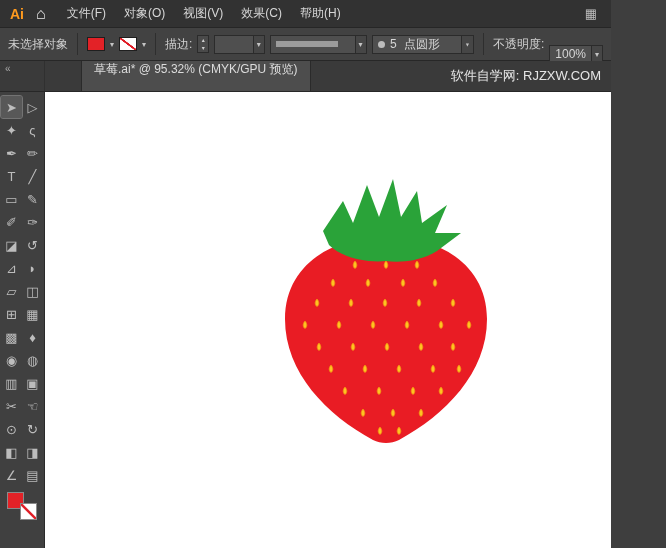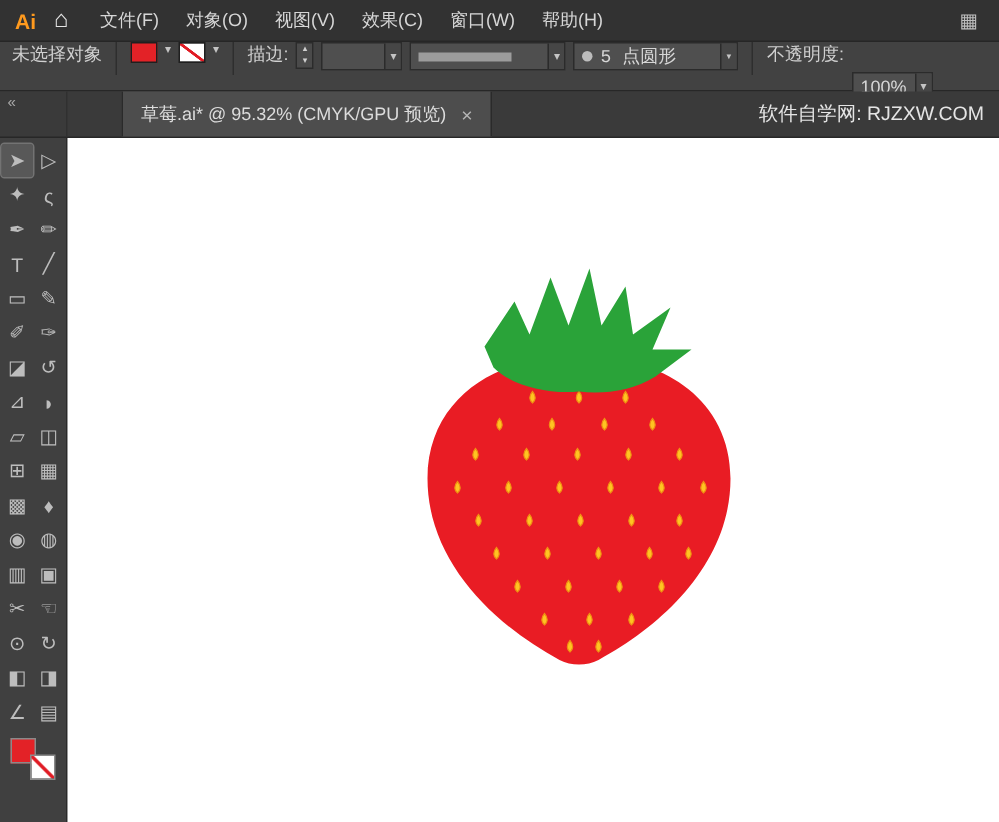--- a/index.html
+++ b/index.html
@@ -5,34 +5,34 @@
   :root{
     --fill-swatch:#e32227;
     --strawberry-red:#e91c24;
     --leaf-green:#2aa339;
     --seed-yellow:#ffc322;
     --seed-outline:#ef8f13;
   }
   *{box-sizing:border-box; margin:0; padding:0;}
   html,body{width:666px;height:548px;overflow:hidden;}
   body{font-family:"Liberation Sans","DejaVu Sans",sans-serif; background:#3e3e3e;}
-  .app{width:666px;height:548px;display:flex;flex-direction:column;}
+  .app{width:611px;height:548px;display:flex;flex-direction:column;}
 
   
   .menubar{flex:0 0 28px;height:28px;background:#323232;border-bottom:1px solid #262626;
            display:flex;align-items:center;padding:0 8px;color:#d6d6d6;font-size:12px;}
   .logo{color:#ff9a1e;font-weight:bold;font-size:14px;padding:0 6px 0 2px;}
   .home-icon{font-size:16px;color:#e6e6e6;padding:0 12px 0 6px;}
   .menu-items{display:flex;align-items:center;}
   .menu-item{padding:1px 9px;cursor:default;white-space:nowrap;}
   .ws-icon{margin-left:auto;color:#bdbdbd;font-size:13px;padding:0 6px;}
 
   
   .controlbar{flex:0 0 33px;height:33px;background:#424242;border-bottom:1px solid #272727;
-              display:flex;align-items:flex-start;padding:0 8px;font-size:12px;color:#d0d0d0;gap:5px;white-space:nowrap;}
+              display:flex;align-items:center;padding:0 8px;font-size:12px;color:#d0d0d0;gap:5px;white-space:nowrap;}
   .sep{width:1px;height:22px;background:#2e2e2e;margin:0 4px;flex:0 0 1px;}
   .well{width:18px;height:14px;border:1px solid #1f1f1f;flex:0 0 18px;}
   .fill-well{background:var(--fill-swatch);}
   .stroke-well{background:linear-gradient(to top right,#fff 44%,#e01b24 46%,#e01b24 54%,#fff 56%);}
   .mini-arrow{font-size:8px;color:#c4c4c4;}
   .spinner{display:flex;flex-direction:column;width:12px;border:1px solid #2b2b2b;background:#4a4a4a;
            font-size:6px;line-height:8px;text-align:center;color:#cfcfcf;flex:0 0 12px;}
   .combo{height:19px;background:#4f4f4f;border:1px solid #2b2b2b;display:flex;align-items:center;
          padding-left:5px;gap:5px;color:#d6d6d6;}
   .combo .arrow{border-left:1px solid #2b2b2b;background:#464646;height:100%;
@@ -42,21 +42,21 @@
   .combo-brush{width:110px;font-family:Liberation Mono, monospace;}
   .combo-opacity{width:54px;margin-top:20px;}
   .profile-bar{width:62px;height:6px;background:#9c9c9c;}
   .brush-dot{width:7px;height:7px;border-radius:50%;background:#bdbdbd;flex:0 0 7px;}
 
   
   .tabrow{flex:0 0 31px;height:31px;background:#3a3a3a;display:flex;align-items:stretch;border-bottom:1px solid #272727;}
   .dock-header{flex:0 0 45px;width:45px;border-right:1px solid #303030;color:#a8a8a8;
                font-size:10px;padding:2px 0 0 5px;}
   .tab{margin-left:36px;background:#4d4d4d;display:flex;align-items:center;gap:10px;
-       padding:0 12px;font-size:12px;color:#dcdcdc;border-right:1px solid #2a2a2a;border-left:1px solid #2a2a2a;}
+       padding:0 12px;font-size:12px;color:#dcdcdc;border-right:1px solid #2a2a2a;border-left:1px solid #2a2a2a;flex-direction:column;}
   .tab-close{color:#b5b5b5;font-size:13px;cursor:default;}
   .watermark{margin-left:auto;align-self:center;padding-right:10px;color:#e5e5e5;font-size:13px;}
 
   
   .main{flex:1;display:flex;min-height:0;}
   .toolbar{flex:0 0 45px;width:45px;background:#404040;border-right:1px solid #2a2a2a;
            display:flex;flex-direction:column;padding-top:4px;overflow:hidden;}
   .tools-grid{display:grid;grid-template-columns:1fr 1fr;row-gap:1px;align-content:start;padding:0 1px;}
   .tool{height:22px;display:flex;align-items:center;justify-content:center;color:#bdbdbd;font-size:13px;cursor:default;}
   .tool.selected{background:#585858;outline:1px solid #737373;border-radius:2px;}
@@ -77,21 +77,20 @@
 <div class="app">
 
   <div class="menubar">
     <span class="logo">Ai</span>
     <span class="home-icon">⌂</span>
     <div class="menu-items">
         <span class="menu-item">文件(F)</span>
         <span class="menu-item">对象(O)</span>
         <span class="menu-item">视图(V)</span>
         <span class="menu-item">效果(C)</span>
-        <span class="menu-item">窗口(W)</span>
         <span class="menu-item">帮助(H)</span>
       </div>
     <span class="ws-icon">▦</span>
   </div>
 
   <div class="controlbar">
     <span>未选择对象</span>
     <span class="sep"></span>
     <span class="well fill-well"></span>
     <span class="mini-arrow">▾</span>

